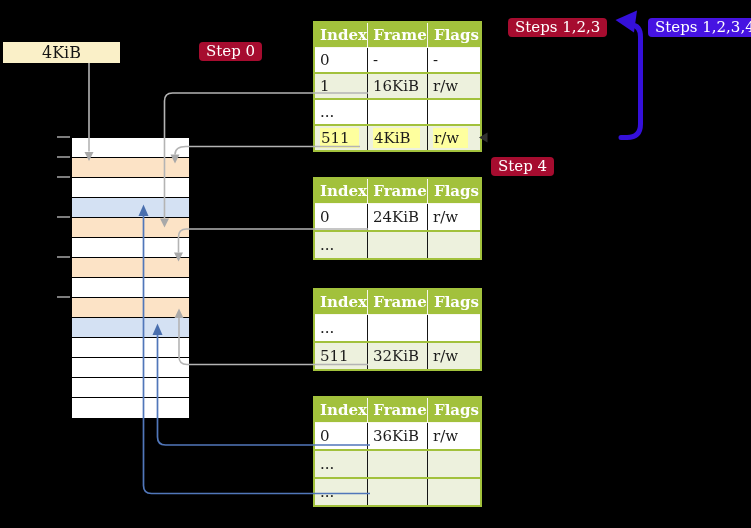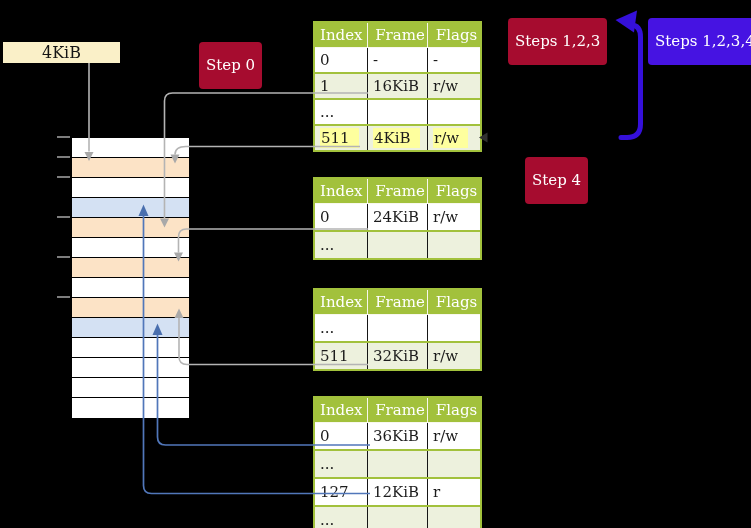--- a/index.html
+++ b/index.html
@@ -1,60 +1,60 @@
 <!DOCTYPE html>
 <html><head>
 <meta charset="utf-8">
 <style>
   html,body{margin:0;padding:0;}
   body{
     width:751px;height:528px;overflow:hidden;position:relative;background:#000;
     font-family:"DejaVu Serif","Liberation Serif",serif;
   }
   
-  .tag{position:absolute;font-size:15px;line-height:19px;padding:14px 7px;border-radius:4px;
+  .tag{position:absolute;font-size:15px;line-height:19px;padding:0 7px;border-radius:4px;
        color:#fff;white-space:nowrap;}
   .tag.crimson{background:#a60c2f;}
   .tag.blue{background:#4613e2;}
   
   .frame-label{position:absolute;left:3px;top:42px;width:117px;height:21px;background:#faf0c8;
        color:#141414;font-size:16px;text-align:center;line-height:21px;}
   
   .memcol{position:absolute;left:71px;top:137px;width:117px;border:1px solid #000;background:#000;}
   .mem-row{height:19px;border-bottom:1px solid #000;background:#fff;}
   .mem-row:last-child{border-bottom:none;height:20px;}
   .mem-row.pagetable{background:#fce3c6;}
   .mem-row.mapped{background:#d4e1f3;}
   .mem-row.free{background:#ffffff;}
   
   .ptable{position:absolute;width:165px;border:2px solid #a2c13c;background:#fff;}
   .prow{display:grid;grid-template-columns:52px 60px 53px;}
   .pcell{box-sizing:border-box;padding-left:5px;overflow:hidden;white-space:nowrap;
          font-size:15px;color:#1c1c1c;}
-  .thead .pcell{background:#a2c13c;color:#fff;font-weight:normal;height:24px;line-height:24px;}
+  .thead .pcell{background:#a2c13c;color:#fff;font-weight:bold;height:24px;line-height:24px;}
   .thead .pcell + .pcell{border-left:1px solid #f6f6ec;text-align:center;}
   .thead{border-bottom:1px solid #f8f8ee;}
   .drow .pcell + .pcell{border-left:1px solid #161616;}
   .drow + .drow{border-top:2px solid #a2c13c;}
   .drow.alt .pcell{background:#edf1dd;}
   .t1 .drow .pcell{height:24px;line-height:24px;}
   .t234 .drow .pcell{height:26px;line-height:26px;}
   .hl{background:#feff9e;padding:1px 9px 1px 1px;}
   
   svg.overlay{position:absolute;left:0;top:0;pointer-events:none;}
 </style>
 </head>
 <body>
 
 <div class="frame-label">4KiB</div>
 
 <div class="tag crimson" style="left:193px;top:42px;margin-left:6px;">Step 0</div>
 <div class="tag crimson" style="left:508px;top:18px;">Steps 1,2,3</div>
 <div class="tag blue" style="left:648px;top:18px;">Steps 1,2,3,4</div>
-<div class="tag crimson" style="left:525px;top:157px;text-align:right;">Step 4</div>
+<div class="tag crimson" style="left:491px;top:157px;text-align:right;">Step 4</div>
 
 <div class="memcol">
     <div class="mem-row free"></div>
     <div class="mem-row pagetable"></div>
     <div class="mem-row free"></div>
     <div class="mem-row mapped"></div>
     <div class="mem-row pagetable"></div>
     <div class="mem-row free"></div>
     <div class="mem-row pagetable"></div>
     <div class="mem-row free"></div>
@@ -139,25 +139,20 @@
   <div class="prow drow">
     <div class="pcell">0</div>
     <div class="pcell">36KiB</div>
     <div class="pcell">r/w</div>
   </div>
   <div class="prow drow alt">
     <div class="pcell">...</div>
     <div class="pcell"></div>
     <div class="pcell"></div>
   </div>
-  <div class="prow drow">
-    <div class="pcell">127</div>
-    <div class="pcell">12KiB</div>
-    <div class="pcell">r</div>
-  </div>
   <div class="prow drow alt">
     <div class="pcell">...</div>
     <div class="pcell"></div>
     <div class="pcell"></div>
   </div>
 </div>
 
 <svg class="overlay" width="751" height="528" viewBox="0 0 751 528">
 
   <g stroke="#b4b4b4" stroke-width="1.4">

